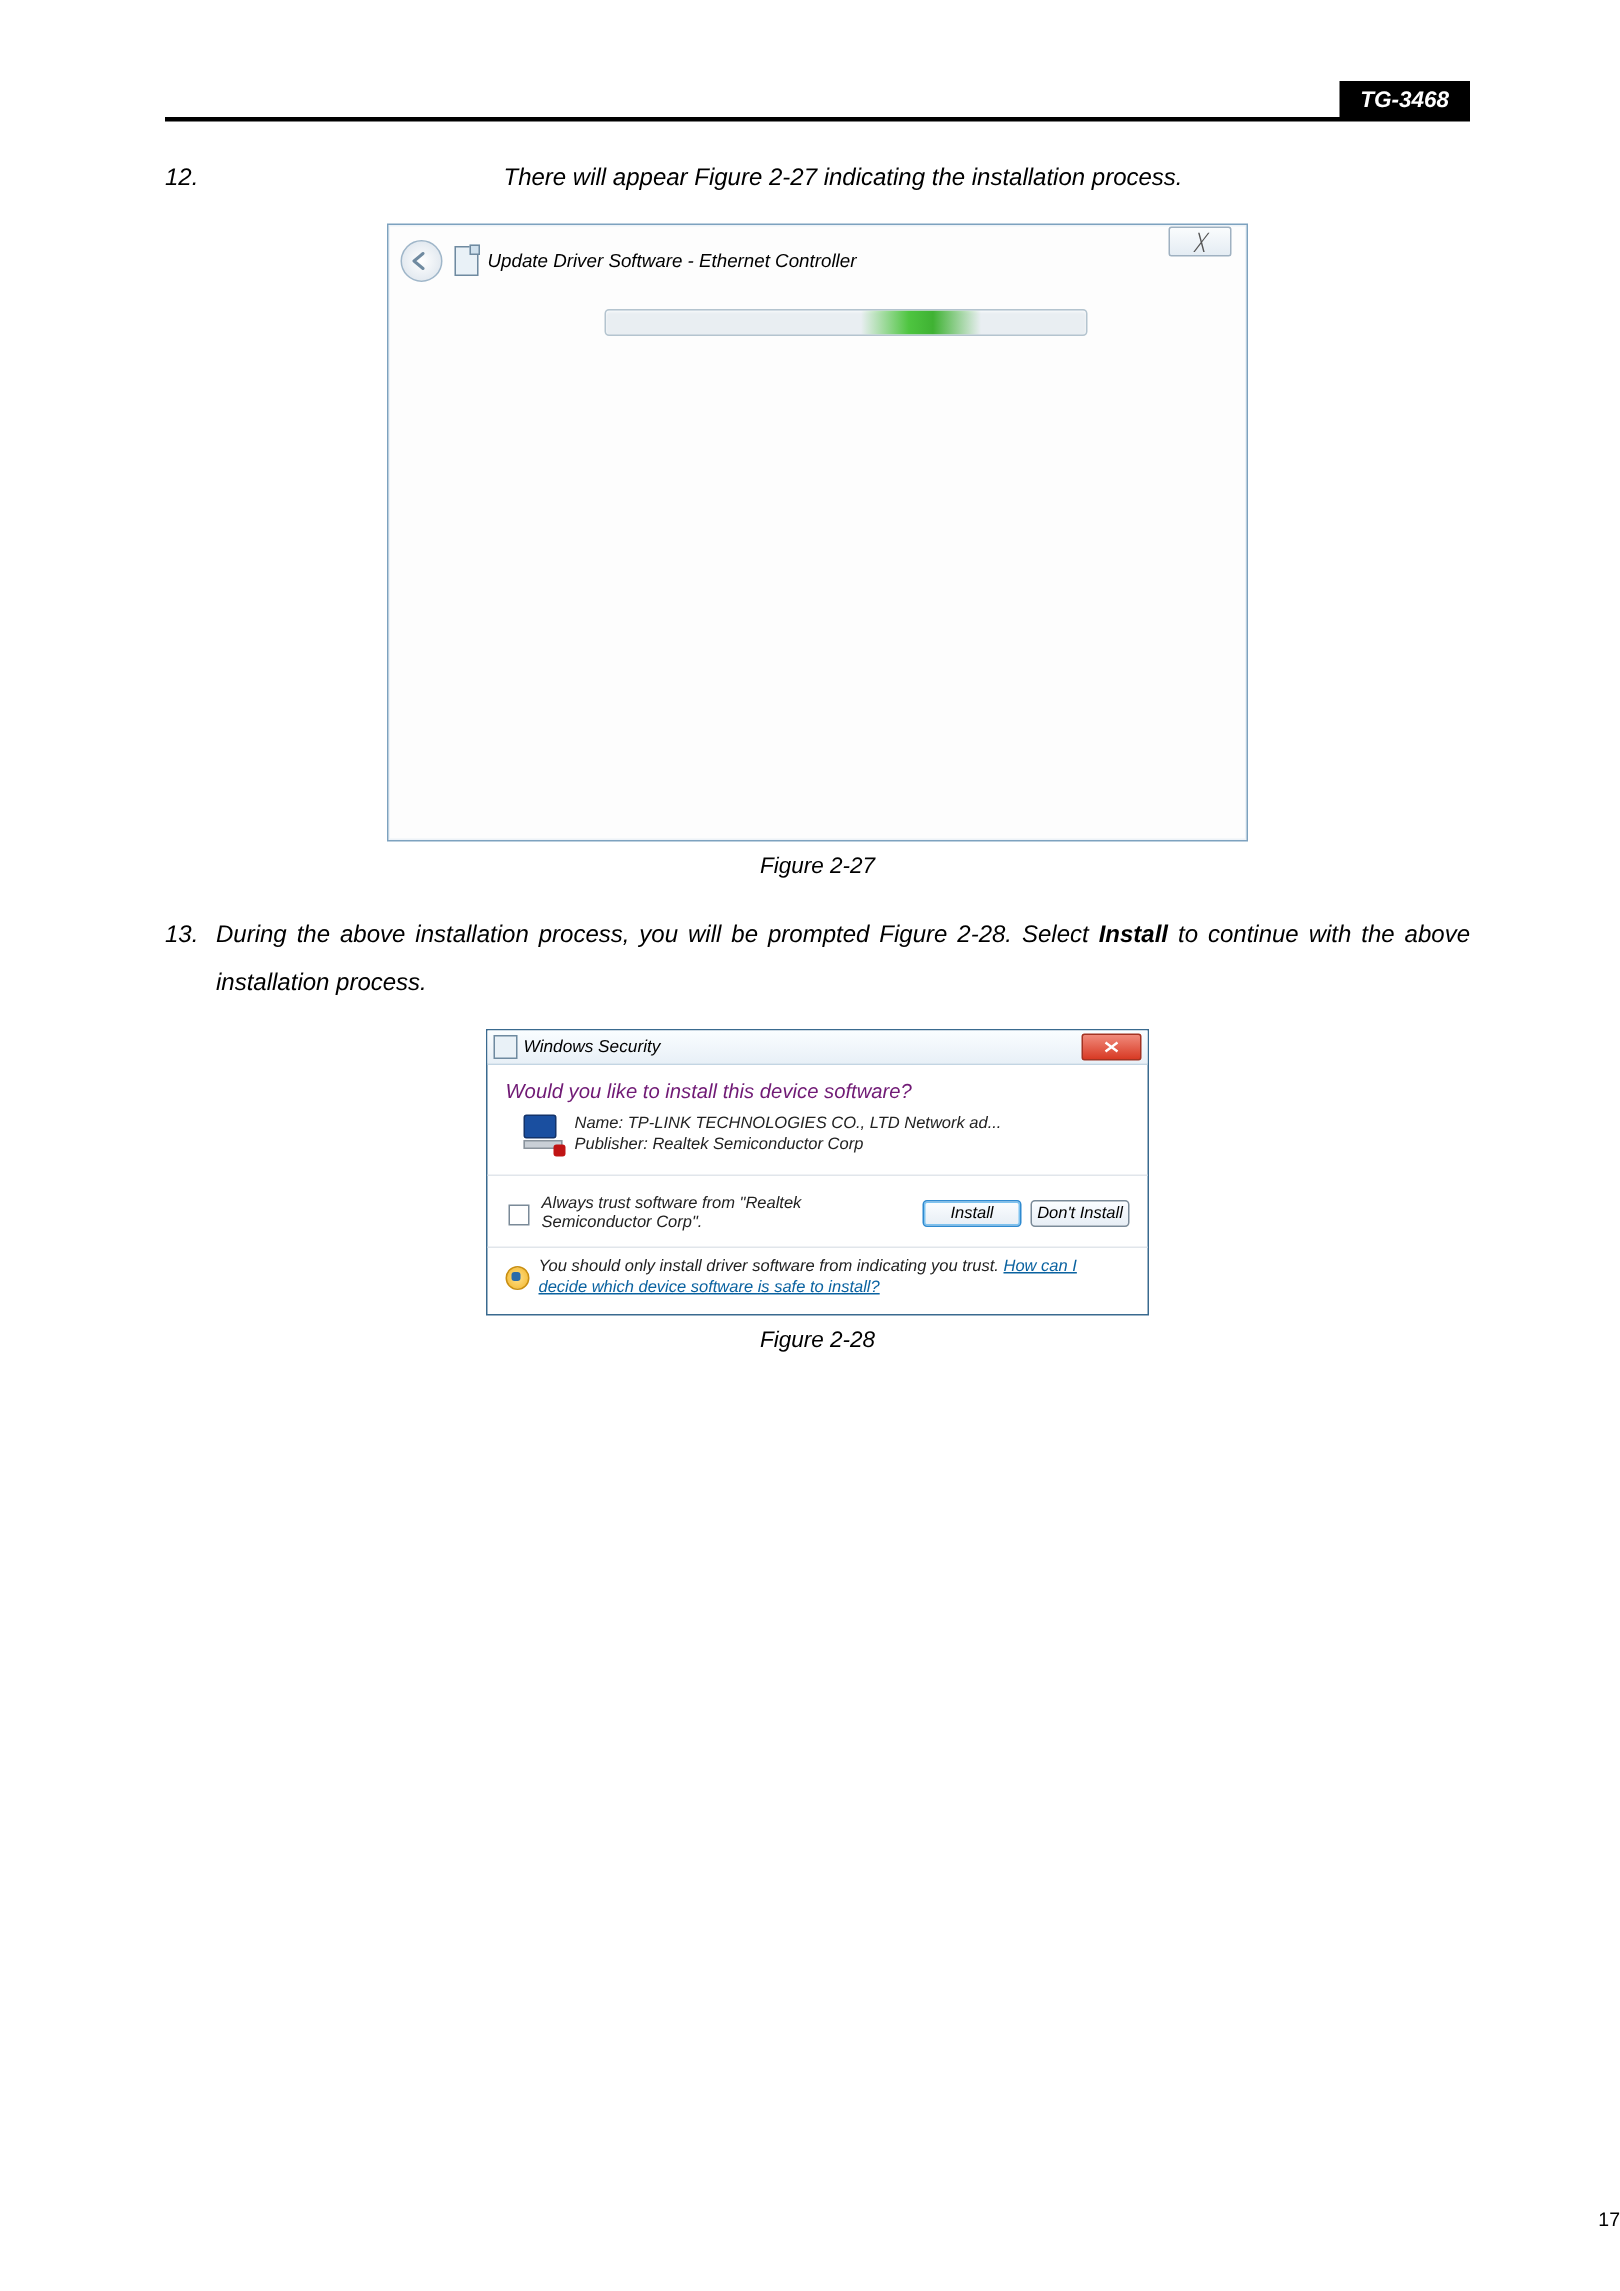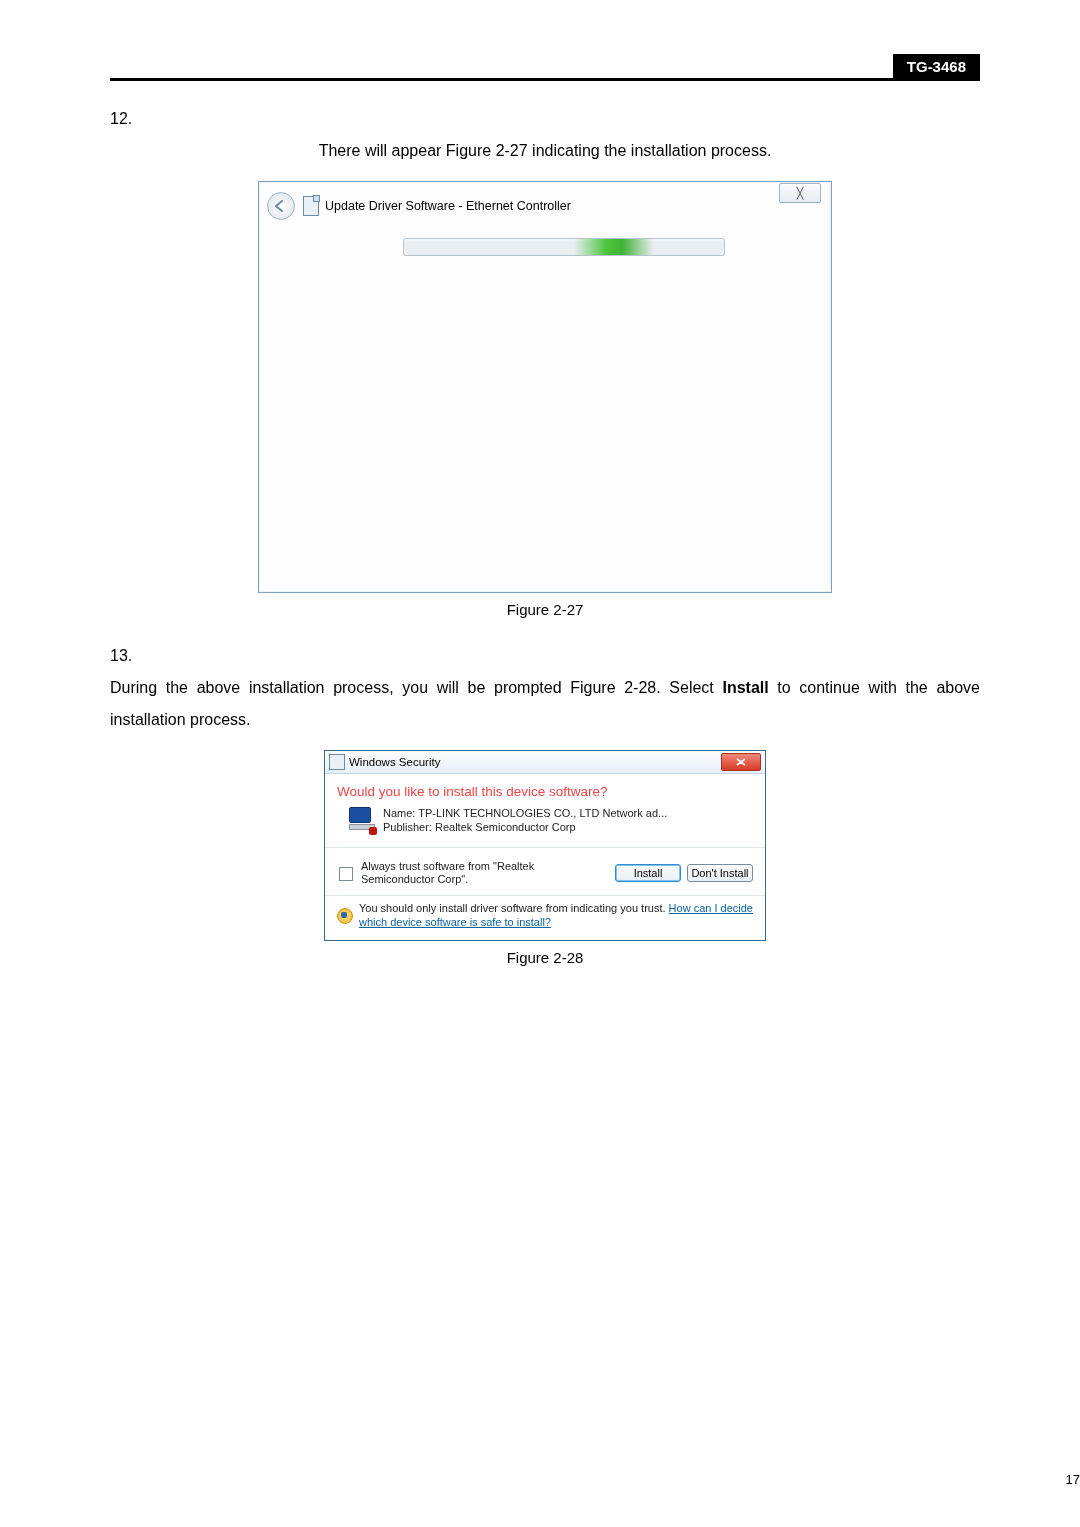--- a/index.html
+++ b/index.html
@@ -1,30 +1,30 @@
 <!DOCTYPE html>
 <html><head>
 <meta charset="utf-8">
 <style>
   html, body { margin: 0; padding: 0; background: #fff; }
   body { width: 1080px; height: 1527px; font-family: Arial, Helvetica, sans-serif; color: #000; position: relative; }
 
-  .page-wrap { padding: 54px 100px 0 110px; }
+  .page-wrap { padding: 54px 100px 0 110px; font-style: italic; }
 
   
   .top-header { margin-bottom: 22px; }
   .header-line { display: flex; align-items: stretch; height: 24px; }
   .header-spacer { flex: 1; }
   .header-model { background: #000; color: #fff; font-weight: bold; font-size: 15px; display:flex; align-items:center; padding: 0 14px; }
   .header-product { background: #000; color: #fff; font-weight: bold; font-size: 15px; display:flex; align-items:center; padding: 0 14px 0 10px; }
   .header-rule { height: 3px; background: #000; }
 
   
   .body-text { font-size: 16px; line-height: 2.0; }
-  .step { display: flex; margin-top: 8px; flex-direction: column; }
+  .step { display: flex; margin-top: 8px; }
   .step .num { width: 34px; flex-shrink: 0; }
   .step .txt { flex: 1; text-align: center; }
   .step13 .txt { text-align: justify; }
 
   .caption { text-align: center; font-size: 15px; margin: 8px 0 22px; }
 
   
   .dlg1 { width: 572px; margin: 14px auto 0; border: 1px solid #7da2bf; background: #fdfdfd; box-shadow: 0 0 0 1px #eef3f8 inset; }
   .dlg1-top { display: flex; align-items: center; padding: 10px 10px 0 8px; }
   .back-btn { width: 26px; height: 26px; border-radius: 50%; background: radial-gradient(#fff,#d8e1ea); border:1px solid #9fb6c9; position: relative; margin-right: 8px; }
@@ -41,21 +41,21 @@
 
   
   .dlg2 { width: 440px; margin: 14px auto 0; border: 1px solid #3a6a8f; background:#fff; }
   .dlg2-titlebar { display:flex; align-items:center; height:22px; background: linear-gradient(#fafdff,#e8f0f7); border-bottom:1px solid #c3d5e3; padding: 0 4px; }
   .dlg2-titlebar .sysicon { width:14px; height:14px; border:1px solid #6f8aa0; background:#e9f1f7; margin-right:4px; }
   .dlg2-titlebar .ttl { font-size: 11.5px; flex:1; color:#000; font-family:"Segoe UI",Arial,sans-serif; }
   .dlg2-close { width:38px; height:16px; background: linear-gradient(#f08a7b,#d83a24); border:1px solid #a33322; border-radius:2px; display:flex; align-items:center; justify-content:center; }
   .dlg2-close svg { display:block; }
 
   .dlg2-body { padding: 8px 12px 4px 12px; font-family:"Segoe UI",Arial,sans-serif; }
-  .dlg2-heading { color:#ef4444; font-size: 13.5px; margin: 2px 0 8px 0; }
+  .dlg2-heading { color:#701a75; font-size: 13.5px; margin: 2px 0 8px 0; }
   .dlg2-device { display:flex; }
   .dlg2-device .devicon { width:26px; height:26px; margin: 0 8px 0 12px; position:relative; }
   .dlg2-device .devicon .screen { width:20px; height:14px; background:#1a4fa0; border:1px solid #13336a; border-radius:2px; }
   .dlg2-device .devicon .base { width:24px; height:4px; background:#c9cfd6; border:1px solid #8a939c; margin-top:1px; }
   .dlg2-device .devicon .plug { position:absolute; right:-2px; bottom:-2px; width:8px; height:8px; background:#c01414; border-radius:2px; }
   .dlg2-device .info { font-size: 11px; line-height: 1.25; color:#222; }
 
   .dlg2-sep { height:1px; background:#e1e6eb; margin:12px -12px; }
 
   .dlg2-actions { display:flex; align-items:center; padding: 0 0 4px 0; }

